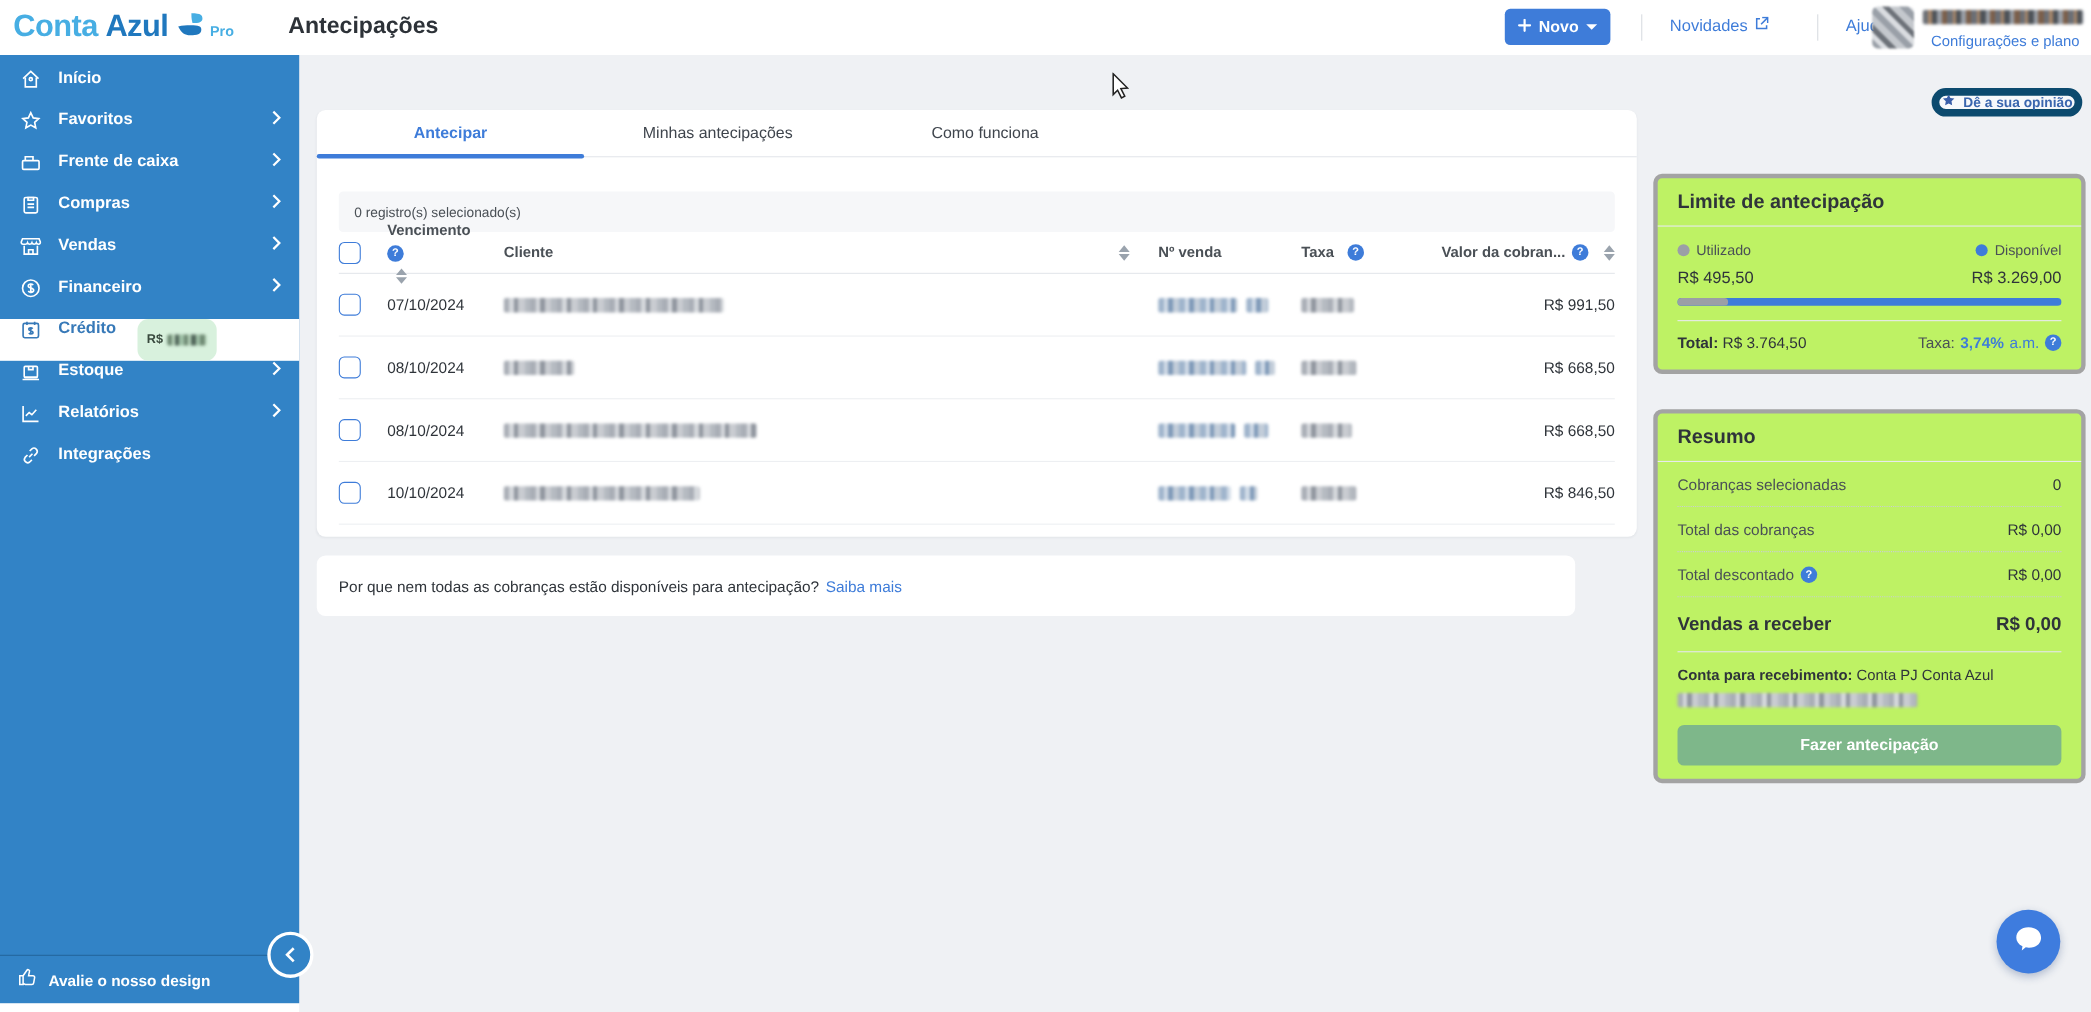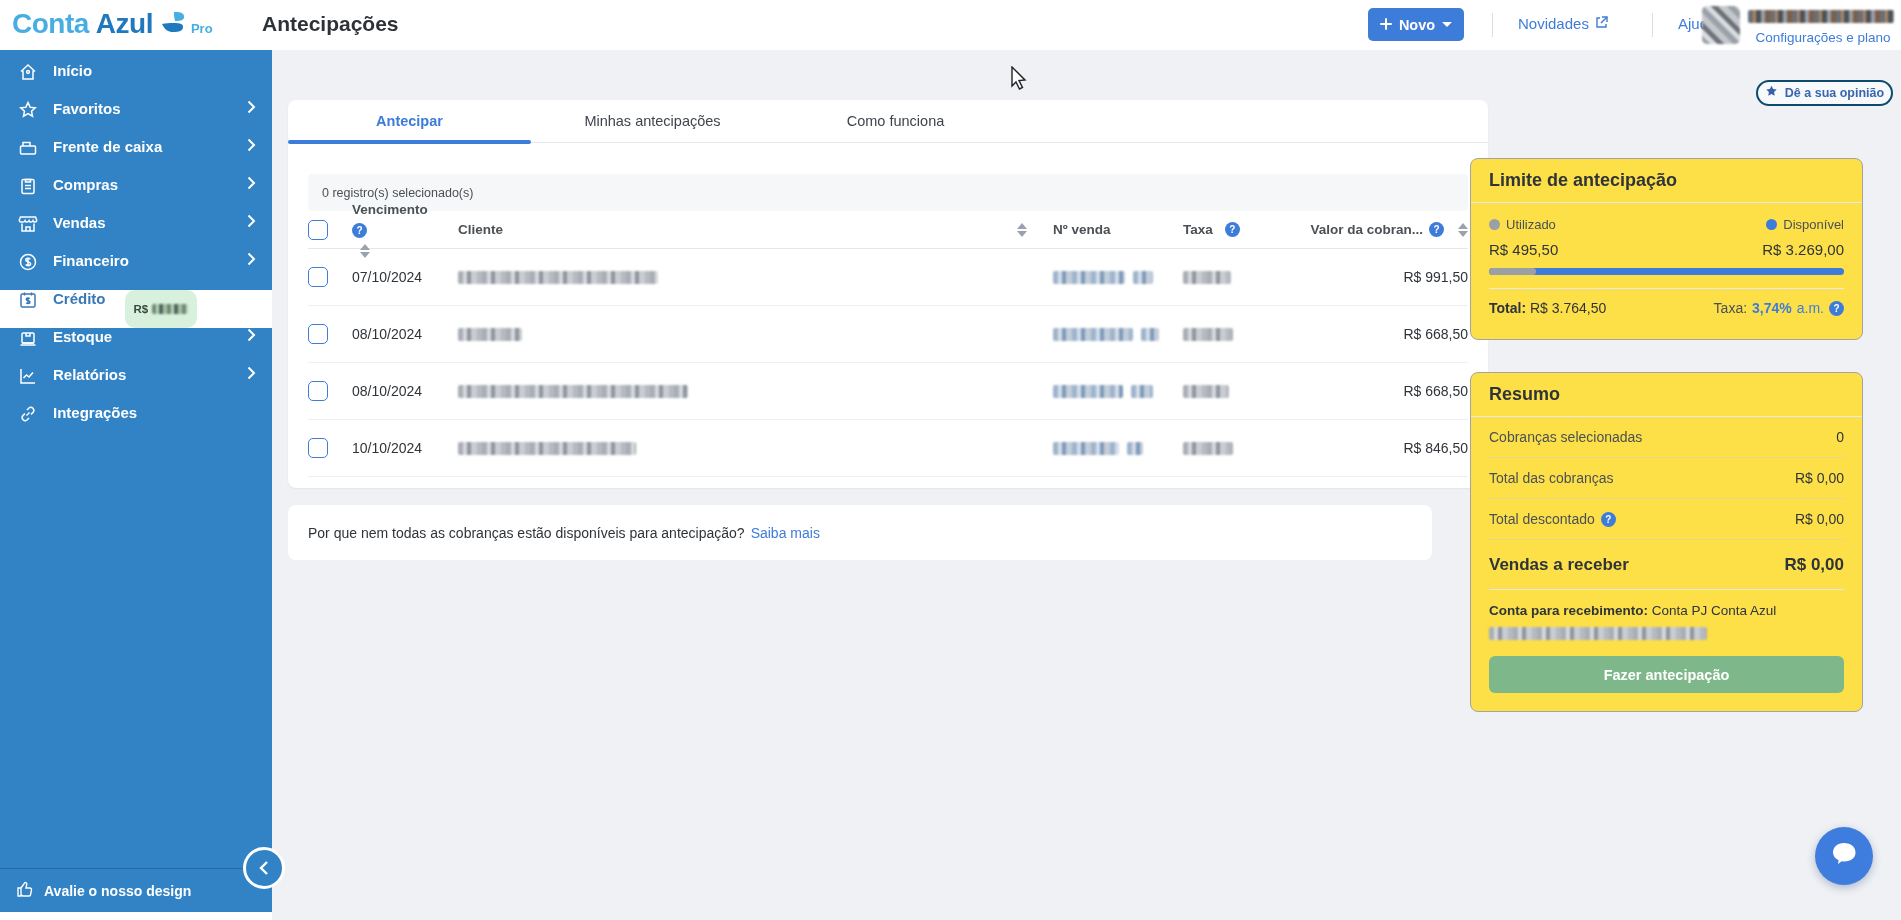--- a/index.html
+++ b/index.html
@@ -48,21 +48,21 @@
   .badge .cur { font-size:11.5px; font-weight:bold; color:#39493E; }
   .side-footer { position:absolute; left:0; bottom:0; width:272px; height:44px; border-top:1px solid rgba(0,30,60,0.25);
                  display:flex; align-items:center; padding-left:16px; gap:10px; }
   .side-footer .lbl { color:#fff; font-size:14px; font-weight:600; }
   .collapse-btn { position:absolute; left:243px; top:-22px; width:42px; height:42px; border-radius:50%;
                   background:#3283C6; border:3px solid #fff; display:flex; align-items:center; justify-content:center; cursor:pointer; }
   .white-strip { position:absolute; left:0; top:912px; width:272px; height:8px; background:#fff; }
 
   
   .feedback-btn { position:absolute; left:1756px; top:80px; width:137px; height:26px; background:#F7F9FB;
-                  border:2px solid #0c4a6e; border-radius:13px; display:flex; align-items:center; justify-content:center;
+                  border:7px solid #0c4a6e; border-radius:13px; display:flex; align-items:center; justify-content:center;
                   gap:7px; cursor:pointer; font-family:inherit; }
   .feedback-btn .txt { font-size:12.5px; font-weight:600; color:#3A66AE; }
 
   
   .main-card { position:absolute; left:288px; top:100px; width:1200px; height:388px; background:#fff; border-radius:8px;
                box-shadow:0 1px 2px rgba(40,50,60,0.06); }
   .tabs { position:relative; height:43px; border-bottom:1px solid #E4E7EB; display:flex; }
   .tab { width:243px; display:flex; align-items:center; justify-content:center; font-size:14.5px; font-weight:500;
          color:#3F454D; cursor:pointer; }
   .tab.active { color:#3E7CD9; font-weight:600; }
@@ -85,21 +85,21 @@
   .sort { display:inline-flex; flex-direction:column; gap:2px; margin-left:8px; cursor:pointer; }
   .sort .up { width:0; height:0; border-left:5px solid transparent; border-right:5px solid transparent; border-bottom:6px solid #9AA3AD; }
   .sort .dn { width:0; height:0; border-left:5px solid transparent; border-right:5px solid transparent; border-top:6px solid #9AA3AD; }
 
   
   .note-card { position:absolute; left:288px; top:505px; width:1144px; height:55px; background:#fff; border-radius:8px;
                display:flex; align-items:center; padding-left:20px; font-size:14px; color:#2F343A; gap:6px; }
   .note-card a { font-size:14px; }
 
   
-  .rcard { position:absolute; left:1470px; width:393px; background:#fde047; border:1px solid #a3a3a3; border-radius:8px; }
+  .rcard { position:absolute; left:1503px; width:393px; background:#bef264; border:4px solid #a3a3a3; border-radius:8px; }
   .rcard .head { height:44px; display:flex; align-items:center; padding-left:18px; font-size:18px; font-weight:600;
                  color:#2F343A; border-bottom:1px solid #E8EAED; }
   .limit-card { top:158px; height:182px; }
   .limit-body { padding:14px 18px 0 18px; }
   .legend-row { display:flex; justify-content:space-between; align-items:center; font-size:13px; color:#4A5056; }
   .dot { display:inline-block; width:11px; height:11px; border-radius:50%; margin-right:6px; vertical-align:-1px; }
   .amounts-row { display:flex; justify-content:space-between; margin-top:9px; font-size:15px; color:#2F343A; }
   .limit-bar { margin-top:10px; height:7px; border-radius:4px; background:#3E7CD9; position:relative; overflow:hidden; }
   .limit-bar .used { position:absolute; left:0; top:0; height:7px; background:#9B9FA6; border-radius:4px; }
   .limit-divider { margin-top:13px; border-top:1px solid #E8EAED; }

